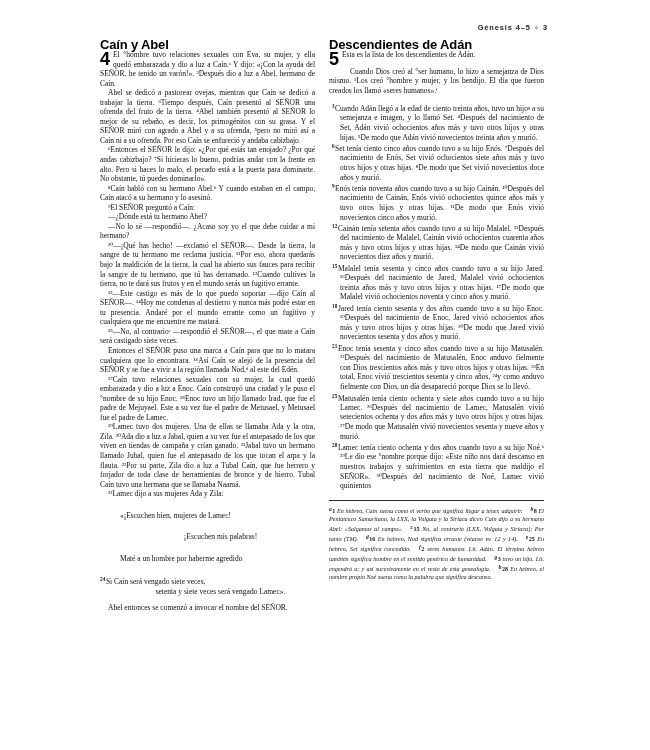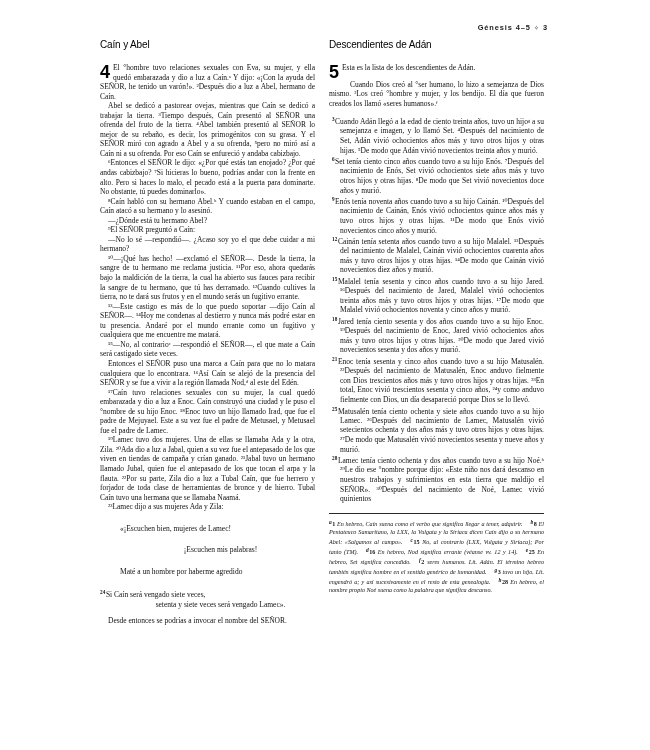--- a/index.html
+++ b/index.html
@@ -51,25 +51,25 @@
     margin-top: 6px;
     align-items: flex-start;
   }
   .col {
     width: 215px;
     flex: 0 0 215px;
   }
 
   .section-head {
     font-family: "Liberation Sans", "DejaVu Sans", sans-serif;
-    font-weight: normal;
-    font-size: 10px;
+    font-weight: bold;
+    font-size: 13px;
     line-height: 10px;
     color: #000;
-    margin-bottom: 13px;
+    margin-bottom: 0;
     letter-spacing: -0.15px;
   }
 
   
   p.v {
     margin: 0;
     font-size: 7.5px;
     line-height: 9.55px;
     text-align: justify;
     text-justify: inter-word;
@@ -180,40 +180,40 @@
 
       <div class="section-head">Caín y Abel</div>
 
       <p class="v chap-para">
         <span class="chapnum">4</span><span>El °hombre tuvo relaciones sexuales con Eva, su mujer, y ella quedó embarazada y dio a luz a Caín.ᵃ Y dijo: «¡Con la ayuda del SEÑOR, he tenido un varón!». ²Después dio a luz a Abel, hermano de Caín.</span>
       </p>
 
       <p class="v indent">Abel se dedicó a pastorear ovejas, mientras que Caín se dedicó a trabajar la tierra. ³Tiempo después, Caín presentó al SEÑOR una ofrenda del fruto de la tierra. ⁴Abel también presentó al SEÑOR lo mejor de su rebaño, es decir, los primogénitos con su grasa. Y el SEÑOR miró con agrado a Abel y a su ofrenda, ⁵pero no miró así a Caín ni a su ofrenda. Por eso Caín se enfureció y andaba cabizbajo.</p>
       <p class="v indent">⁶Entonces el SEÑOR le dijo: «¿Por qué estás tan enojado? ¿Por qué andas cabizbajo? ⁷Si hicieras lo bueno, podrías andar con la frente en alto. Pero si haces lo malo, el pecado está a la puerta para dominarte. No obstante, tú puedes dominarlo».</p>
       <p class="v indent">⁸Caín habló con su hermano Abel.ᵇ Y cuando estaban en el campo, Caín atacó a su hermano y lo asesinó.</p>
+      <p class="v indent">⁹El SEÑOR preguntó a Caín:</p>
       <p class="v indent">—¿Dónde está tu hermano Abel?</p>
-      <p class="v indent">⁹El SEÑOR preguntó a Caín:</p>
       <p class="v indent">—No lo sé —respondió—. ¿Acaso soy yo el que debe cuidar a mi hermano?</p>
       <p class="v indent">¹⁰—¡Qué has hecho! —exclamó el SEÑOR—. Desde la tierra, la sangre de tu hermano me reclama justicia. ¹¹Por eso, ahora quedarás bajo la maldición de la tierra, la cual ha abierto sus fauces para recibir la sangre de tu hermano, que tú has derramado. ¹²Cuando cultives la tierra, no te dará sus frutos y en el mundo serás un fugitivo errante.</p>
       <p class="v indent">¹³—Este castigo es más de lo que puedo soportar —dijo Caín al SEÑOR—. ¹⁴Hoy me condenas al destierro y nunca más podré estar en tu presencia. Andaré por el mundo errante como un fugitivo y cualquiera que me encuentre me matará.</p>
       <p class="v indent">¹⁵—No, al contrarioᶜ —respondió el SEÑOR—, el que mate a Caín será castigado siete veces.</p>
       <p class="v indent">Entonces el SEÑOR puso una marca a Caín para que no lo matara cualquiera que lo encontrara. ¹⁶Así Caín se alejó de la presencia del SEÑOR y se fue a vivir a la región llamada Nod,ᵈ al este del Edén.</p>
       <p class="v indent">¹⁷Caín tuvo relaciones sexuales con su mujer, la cual quedó embarazada y dio a luz a Enoc. Caín construyó una ciudad y le puso el °nombre de su hijo Enoc. ¹⁸Enoc tuvo un hijo llamado Irad, que fue el padre de Mejuyael. Este a su vez fue el padre de Metusael, y Metusael fue el padre de Lamec.</p>
       <p class="v indent">¹⁹Lamec tuvo dos mujeres. Una de ellas se llamaba Ada y la otra, Zila. ²⁰Ada dio a luz a Jabal, quien a su vez fue el antepasado de los que viven en tiendas de campaña y crían ganado. ²¹Jabal tuvo un hermano llamado Jubal, quien fue el antepasado de los que tocan el arpa y la flauta. ²²Por su parte, Zila dio a luz a Tubal Caín, que fue herrero y forjador de toda clase de herramientas de bronce y de hierro. Tubal Caín tuvo una hermana que se llamaba Naamá.</p>
       <p class="v indent">²³Lamec dijo a sus mujeres Ada y Zila:</p>
 
       <div class="poetry">
         <p class="pl">«¡Escuchen bien, mujeres de Lamec!</p>
         <p class="pl2">¡Escuchen mis palabras!</p>
         <p class="pl">Maté a un hombre por haberme agredido</p>
         <p class="plh"><span class="vn">24</span><span>Si Caín será vengado siete veces,</span></p>
         <p class="pl2">setenta y siete veces será vengado Lamec».</p>
       </div>
 
-      <p class="v indent">Desde entonces se podrías a invocar el nombre del SEÑOR.</p>
+      <p class="v indent">Abel entonces se comenzó a invocar el nombre del SEÑOR.</p>
 
     </div>
 
     <div class="col">
 
       <div class="section-head">Descendientes de Adán</div>
 
       <p class="v chap-para">
         <span class="chapnum">5</span><span>Esta es la lista de los descendientes de Adán.</span>
       </p>

